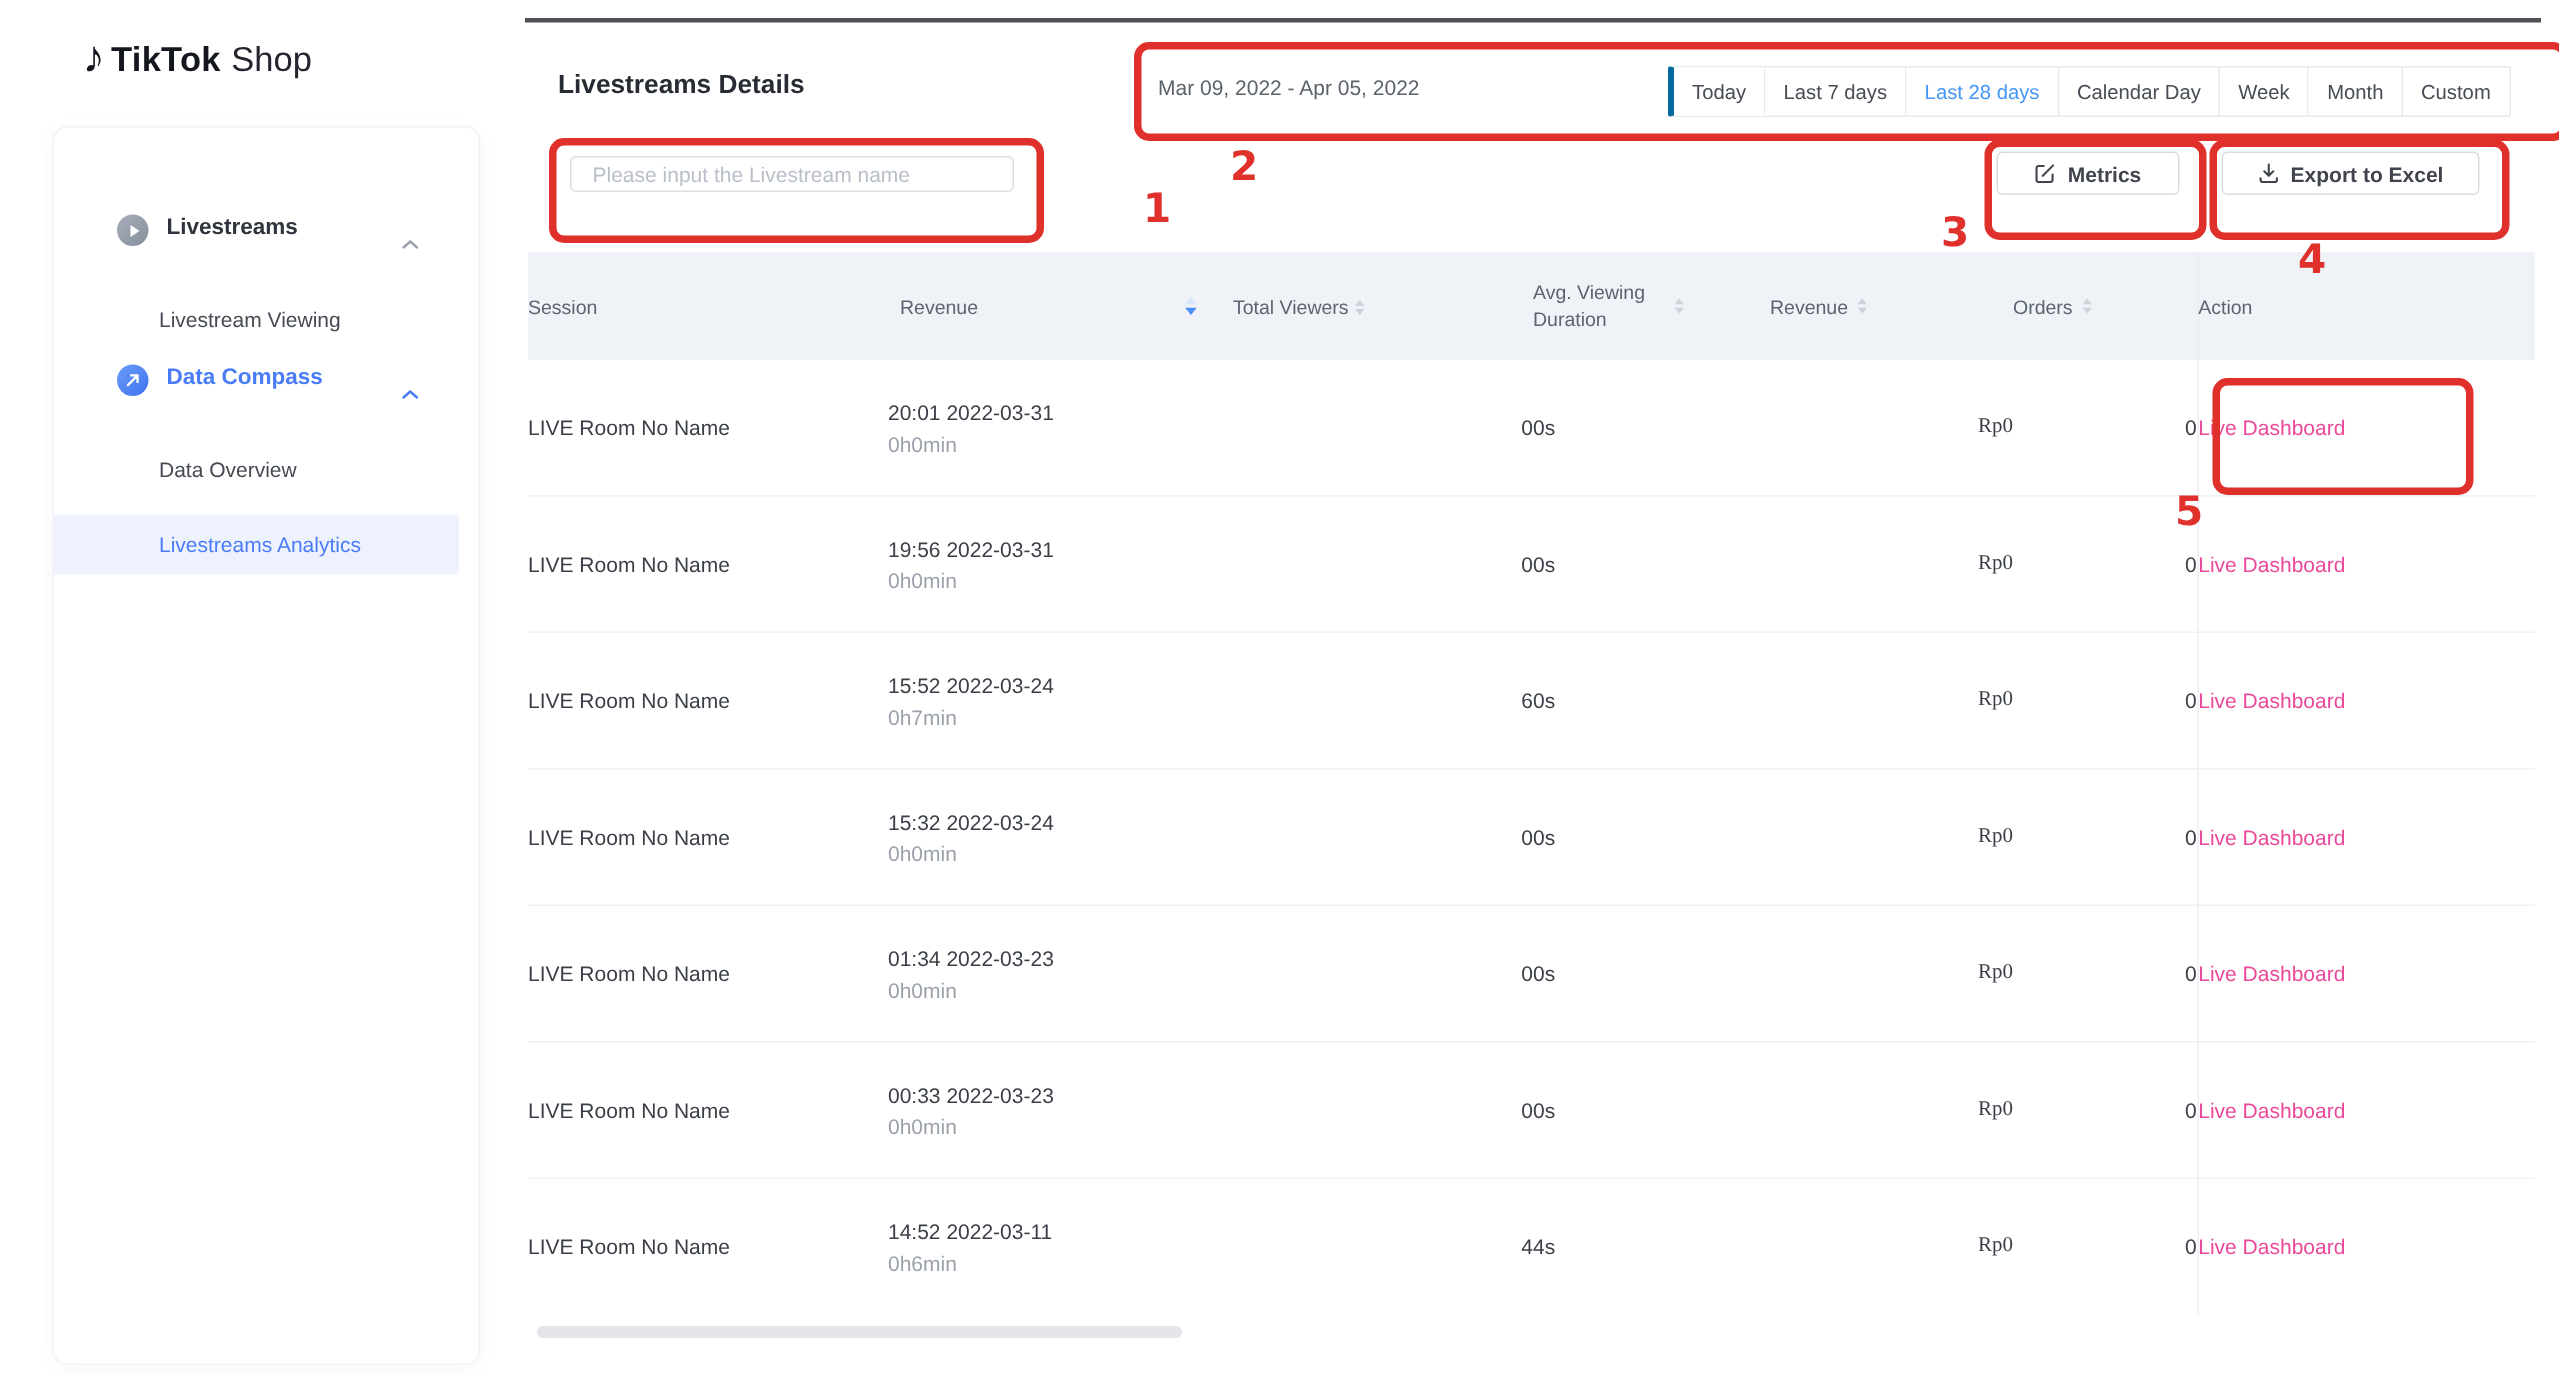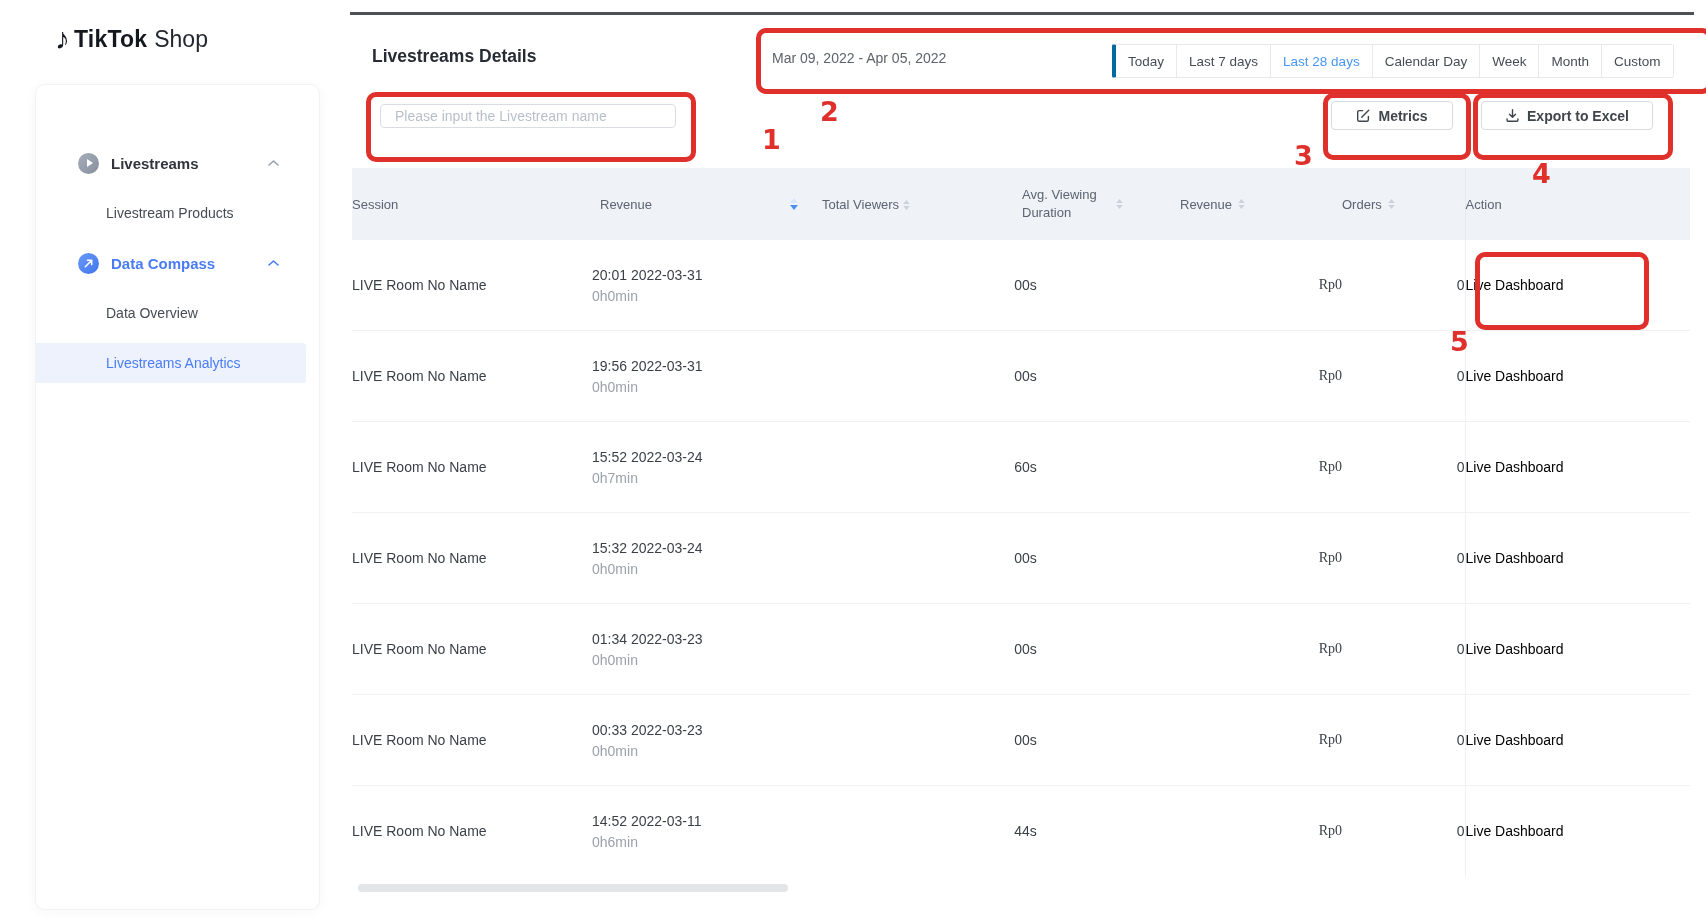--- a/index.html
+++ b/index.html
@@ -13,21 +13,21 @@
   .brand{position:absolute;left:55px;top:24px;display:flex;align-items:center;color:#15171f;}
   .brand .note{font-size:30px;font-weight:700;margin-right:4px;line-height:1;}
   .brand .bold{font-size:23px;font-weight:800;letter-spacing:.2px;}
   .brand .light{font-size:23px;font-weight:400;margin-left:7px;color:#23262e;}
   .sidebar-card{
     position:absolute;left:35px;top:84px;width:285px;height:826px;
     background:#fff;border:1px solid #f1f2f5;border-radius:10px;
     box-shadow:0 2px 12px rgba(40,50,70,.04);
     padding-top:58px;box-sizing:border-box;
   }
-  .menu-parent{position:relative;display:flex;align-items:center;height:40px;padding-left:42px;margin-top:10px;}
+  .menu-parent{position:relative;display:flex;align-items:flex-start;height:40px;padding-left:42px;margin-top:10px;}
   .menu-parent:first-child{margin-top:0;}
   .menu-parent .label{font-size:15px;font-weight:700;color:#30343d;margin-left:12px;}
   .menu-parent.blue .label{color:#4a7cf6;}
   .icon-circle{width:21px;height:21px;border-radius:50%;display:flex;align-items:center;justify-content:center;flex:0 0 21px;}
   .icon-circle.gray{background:linear-gradient(135deg,#a7adba,#878f9e);}
   .icon-circle.blue{background:linear-gradient(135deg,#6b9bf9,#3f74f0);}
   .play-tri{width:0;height:0;border-left:6px solid #fff;border-top:4px solid transparent;border-bottom:4px solid transparent;margin-left:2px;}
   .chev{position:absolute;right:40px;top:50%;transform:translateY(-50%);color:#9aa1ac;display:flex;}
   .menu-parent.blue .chev{color:#4a7cf6;}
   .menu-child{display:flex;align-items:center;height:40px;padding-left:70px;margin-top:10px;
@@ -74,21 +74,21 @@
   .ls-table tbody tr + tr td{border-top:1px solid #f0f1f4;}
   td.d-session{padding-left:32px;}
   td.d-started{padding-left:8px;}
   td.d-started .time{color:#3a3f47;}
   td.d-started .dur{color:#9ba1ab;margin-top:5px;}
   td.d-viewers{text-align:right;padding-right:104px;}
   td.d-avg{padding-left:28px;}
   td.d-revenue{text-align:right;padding-right:6px;font-family:Liberation Serif, serif;}
   td.d-orders{text-align:right;padding-right:10px;}
   td.d-action{padding-left:30px;border-left:1px solid #edf0f4;}
-  td.d-action a{color:#000000;font-weight:500;text-decoration:none;cursor:pointer;}
+  td.d-action a{color:#ec4899;font-weight:500;text-decoration:none;cursor:pointer;}
   .hscroll-thumb{position:absolute;left:358px;top:884px;width:430px;height:8px;border-radius:4px;background:#e3e5e9;cursor:pointer;}
   
   .ann-box{position:absolute;border:5px solid #e0302b;border-radius:10px;pointer-events:none;z-index:50;}
   .ann-num{position:absolute;color:#e0302b;font-weight:700;font-size:27px;z-index:50;pointer-events:none;
     font-family:"DejaVu Sans",sans-serif;}
   #ab1{left:366px;top:92px;width:320px;height:60px;}
   #ab2{left:756px;top:28px;width:946px;height:56px;}
   #ab3{left:1323px;top:93px;width:138px;height:57px;}
   #ab4{left:1473px;top:93px;width:190px;height:57px;}
   #ab5{left:1475px;top:252px;width:164px;height:68px;}
@@ -110,21 +110,21 @@
         <span class="play-tri"></span>
       </span>
     <span class="label">Livestreams</span>
     <span class="chev">
       <svg width="11" height="7" viewBox="0 0 11 7">
           <path d="M1 5.5 L5.5 1.5 L10 5.5" fill="none" stroke="currentColor" stroke-width="1.6" stroke-linecap="round" stroke-linejoin="round"></path>
         </svg>
     </span>
   </div>
   <div class="menu-child">
-    <span>Livestream Products</span>
+    <span>Livestream Viewing</span>
   </div>
   <div class="menu-parent blue">
     <span class="icon-circle blue">
       <svg width="11" height="11" viewBox="0 0 12 12">
           <path d="M2.5 9.5 L9.5 2.5 M9.5 2.5 H4.8 M9.5 2.5 V7.2" fill="none" stroke="#fff" stroke-width="1.7" stroke-linecap="round" stroke-linejoin="round"></path>
         </svg>
     </span>
     <span class="label">Data Compass</span>
     <span class="chev">
       <svg width="11" height="7" viewBox="0 0 11 7">

